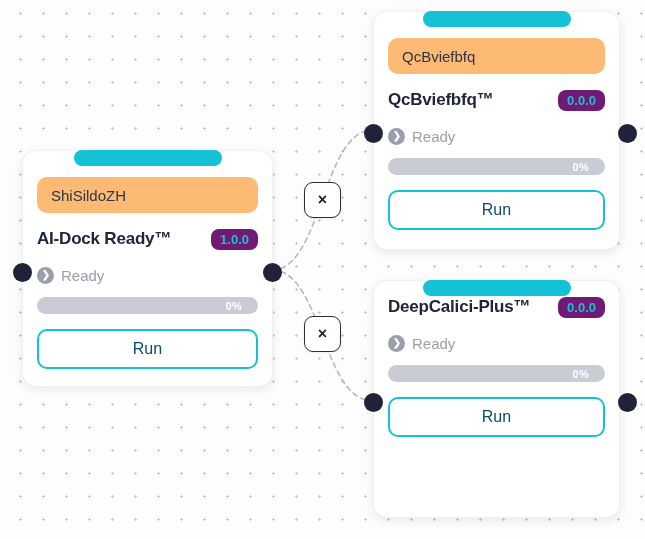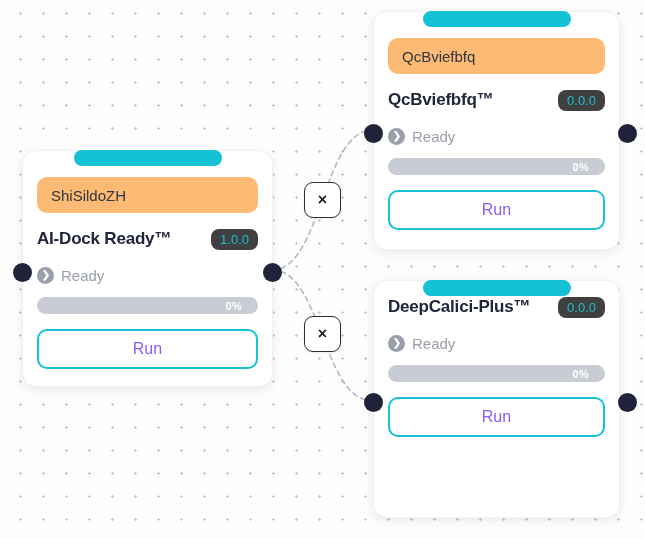--- a/index.html
+++ b/index.html
@@ -62,24 +62,24 @@
     justify-content: space-between;
   }
   .node-title {
     font-size: 17px;
     font-weight: 700;
     color: #20253a;
     letter-spacing: -0.2px;
     white-space: nowrap;
   }
   .version-badge {
-    background: #404040;
+    background: #701a75;
     color: #1fbdd2;
     font-size: 13px;
-    font-weight: 400;
+    font-weight: 700;
     padding: 4px 9px;
     border-radius: 8px;
     line-height: 1;
   }
 
   .status-row {
     margin-top: 13px;
     height: 20px;
     display: flex;
     align-items: center;
@@ -117,21 +117,21 @@
     letter-spacing: 0.3px;
   }
 
   .run-button {
     margin-top: 15px;
     width: 100%;
     height: 40px;
     background: #ffffff;
     border: 2px solid #14c1d5;
     border-radius: 10px;
-    color: #8b5cf6;
+    color: #0c4a6e;
     font-family: "Liberation Sans", sans-serif;
     font-size: 16px;
     font-weight: 500;
     cursor: pointer;
     display: flex;
     align-items: center;
     justify-content: center;
   }
 
   

